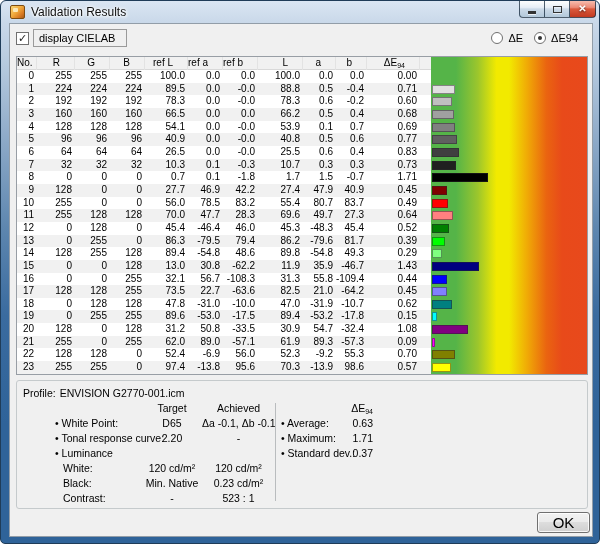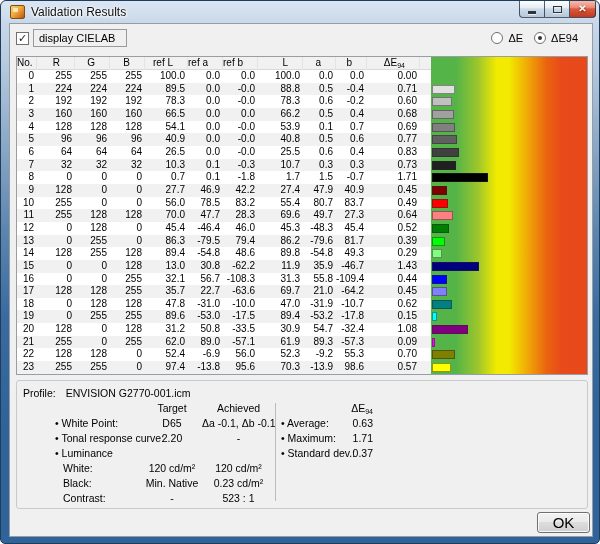--- a/index.html
+++ b/index.html
@@ -65,21 +65,21 @@
   .trow { position:relative; width:414px; height:12.667px; display:grid;
     grid-template-columns:20px 38px 35px 35px 43px 35px 35px 45px 33px 31px 53px; background:#fff; }
   .trow.alt { background:#f1f1f1; }
   .trow .cell { font-size:10px; color:#000; text-align:right; padding-right:3px; line-height:12.5px; white-space:nowrap; }
   .debar { position:absolute; left:415px; top:2px; height:9px; border:1px solid rgba(40,40,40,.5); }
 
   
   .groupbox { position:absolute; left:6px; top:356px; width:572px; height:129px;
     border:1px solid #c5cacc; border-radius:3px; background:#f0f0f0; font-size:10.5px; color:#000; }
   .profile-line { position:absolute; left:6px; top:6px; }
-  .profile-line .plabel { margin-right:10px; }
+  .profile-line .plabel { margin-right:4px; }
   .sum-left { position:absolute; left:0; top:20px; width:258px; }
   .sum-row { display:grid; grid-template-columns:125px 60px 73px; height:15px; line-height:15px; }
   .sum-row .lab { padding-left:38px; white-space:nowrap; }
   .sum-row .lab.indent { padding-left:46px; }
   .sum-row .tgt, .sum-row .ach { text-align:center; white-space:nowrap; }
   .sum-head { font-size:10.5px; }
   .divider { position:absolute; left:258px; top:22px; width:1px; height:98px; background:#b9bcbe; }
   .sum-right { position:absolute; left:264px; top:20px; width:92px; }
   .stat-row { position:relative; height:15px; line-height:15px; white-space:nowrap; }
   .stat-row .val { position:absolute; right:0; }
@@ -378,24 +378,24 @@
             <span class="cell">55.8</span>
             <span class="cell">-109.4</span>
             <span class="cell">0.44</span>
             <div class="debar" style="width: 15px; background: rgb(0, 0, 255);"></div>
           </div>
           <div class="trow alt">
             <span class="cell">17</span>
             <span class="cell">128</span>
             <span class="cell">128</span>
             <span class="cell">255</span>
-            <span class="cell">35.7</span>
+            <span class="cell">73.5</span>
             <span class="cell">22.7</span>
             <span class="cell">-63.6</span>
-            <span class="cell">69.7</span>
+            <span class="cell">82.5</span>
             <span class="cell">21.0</span>
             <span class="cell">-64.2</span>
             <span class="cell">0.45</span>
             <div class="debar" style="width: 15px; background: rgb(128, 128, 255);"></div>
           </div>
           <div class="trow">
             <span class="cell">18</span>
             <span class="cell">0</span>
             <span class="cell">128</span>
             <span class="cell">128</span>

